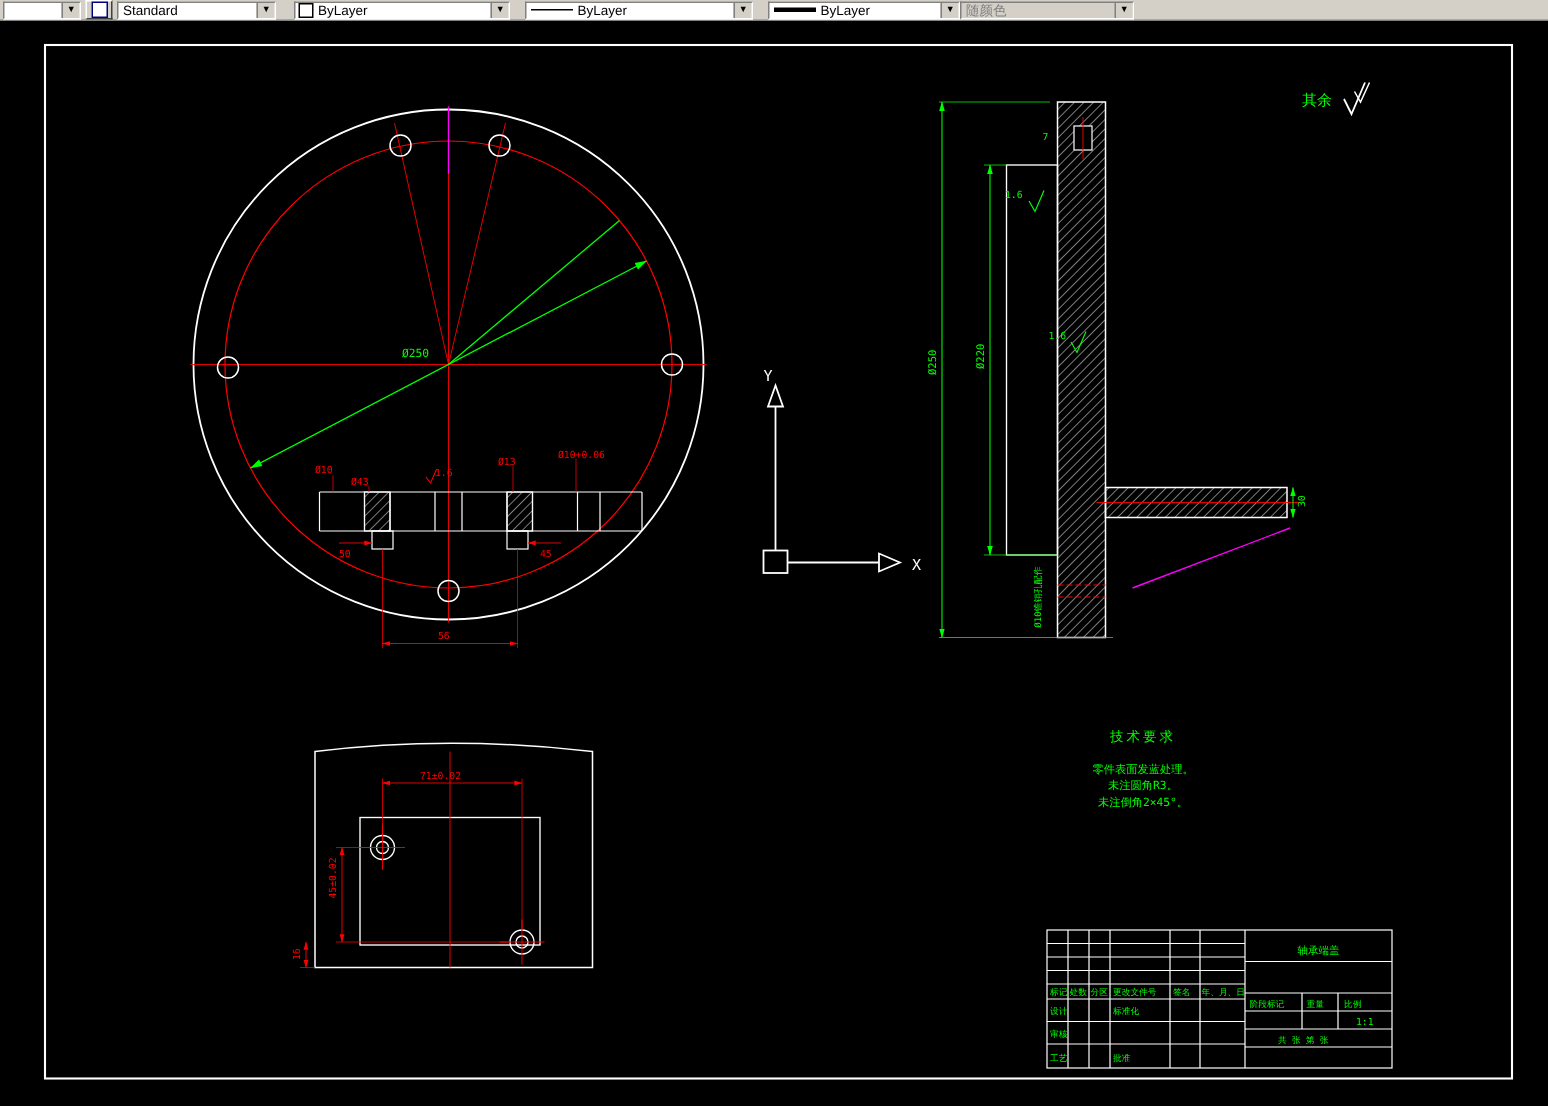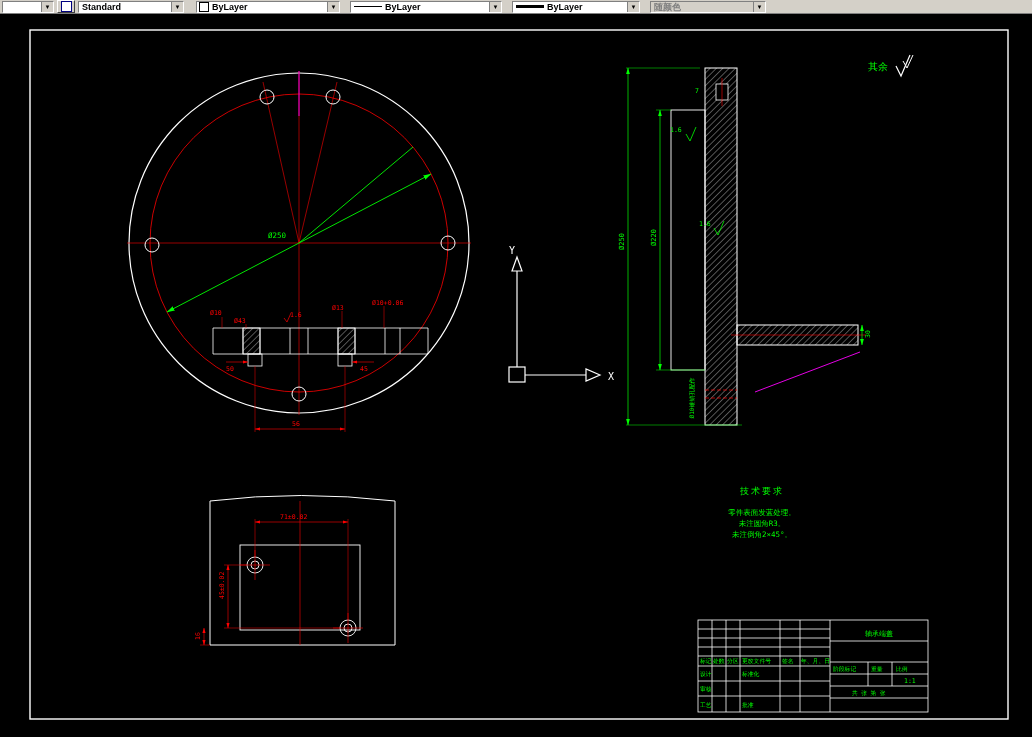--- a/index.html
+++ b/index.html
@@ -9,21 +9,21 @@
   }
   
   .toolbar{
     position:absolute;top:0;left:0;width:1032px;height:14px;
     background:#d4d0c8;border-bottom:1px solid #808080;
     display:flex;align-items:center;box-sizing:border-box;padding-left:2px;
   }
   .combo{
     display:inline-flex;align-items:stretch;height:12px;background:#fff;
     border:1px solid;border-color:#808080 #fff #fff #808080;
-    font-size:9px;line-height:10px;color:#000;box-sizing:border-box;font-weight:bold;
+    font-size:9px;line-height:10px;color:#000;box-sizing:border-box;
   }
   .combo .txt{flex:1;padding:0 3px;white-space:nowrap;overflow:hidden;display:flex;align-items:center;}
   .combo .arrow{
     width:11px;background:#d4d0c8;border-left:1px solid #808080;
     font-size:6px;display:flex;align-items:center;justify-content:center;color:#000;
   }
   .combo.disabled{background:#d4d0c8;}
   .combo.disabled .txt{color:#808080;}
   .iconbtn{
     width:18px;height:13px;margin:0 3px;background:#d4d0c8;
@@ -64,21 +64,21 @@
   <div class="combo" style="width:152px;margin-left:10px">
     <span class="ltline"></span>
     <span class="txt">ByLayer</span>
     <span class="arrow">▼</span>
   </div>
   <div class="combo" style="width:128px;margin-left:10px">
     <span class="lwline"></span>
     <span class="txt">ByLayer</span>
     <span class="arrow">▼</span>
   </div>
-  <div class="combo disabled" style="width:116px;margin-left:10px">
+  <div class="combo disabled" style="width:116px;margin-left:0">
     <span class="txt">随颜色</span>
     <span class="arrow">▼</span>
   </div>
 </div>
 
 <svg class="canvas" width="1032" height="723" viewBox="0 0 1032 723">
   <defs>
     <pattern id="hatch" width="4.5" height="4.5" patternUnits="userSpaceOnUse" patternTransform="rotate(45)">
       <line x1="0" y1="0" x2="0" y2="4.5" stroke="#cfcfcf" stroke-width="0.8"></line>
     </pattern>

